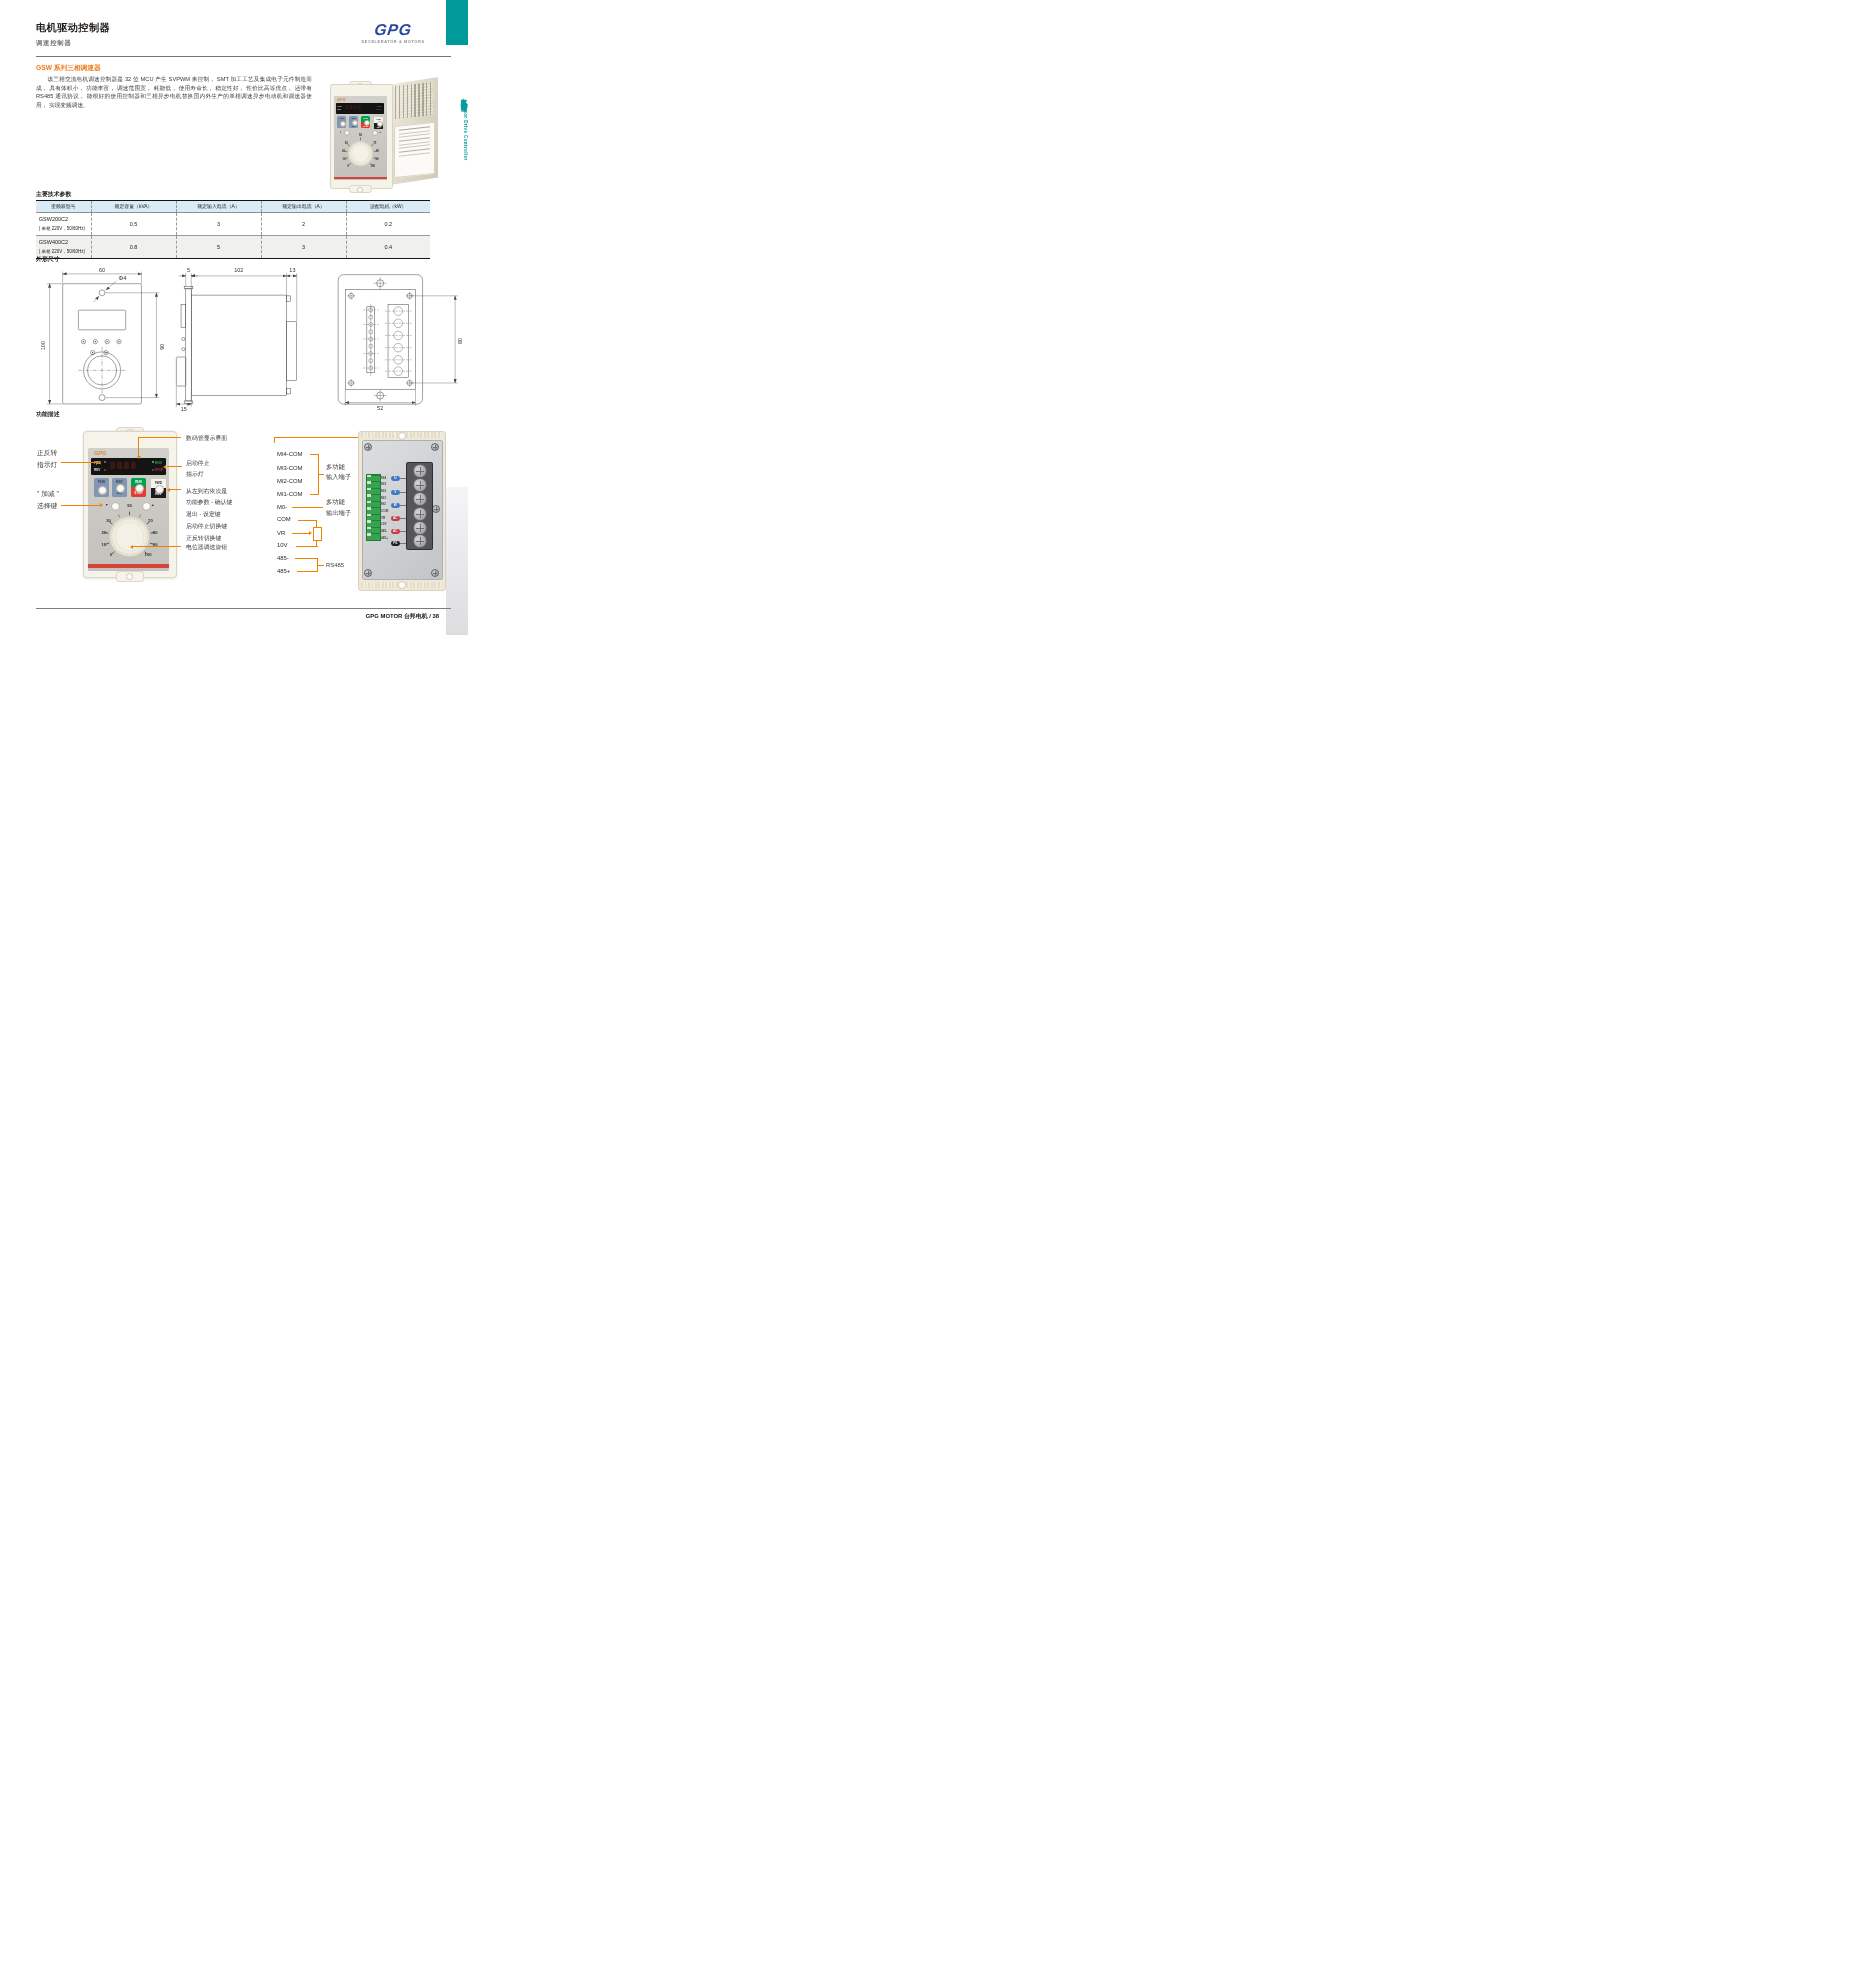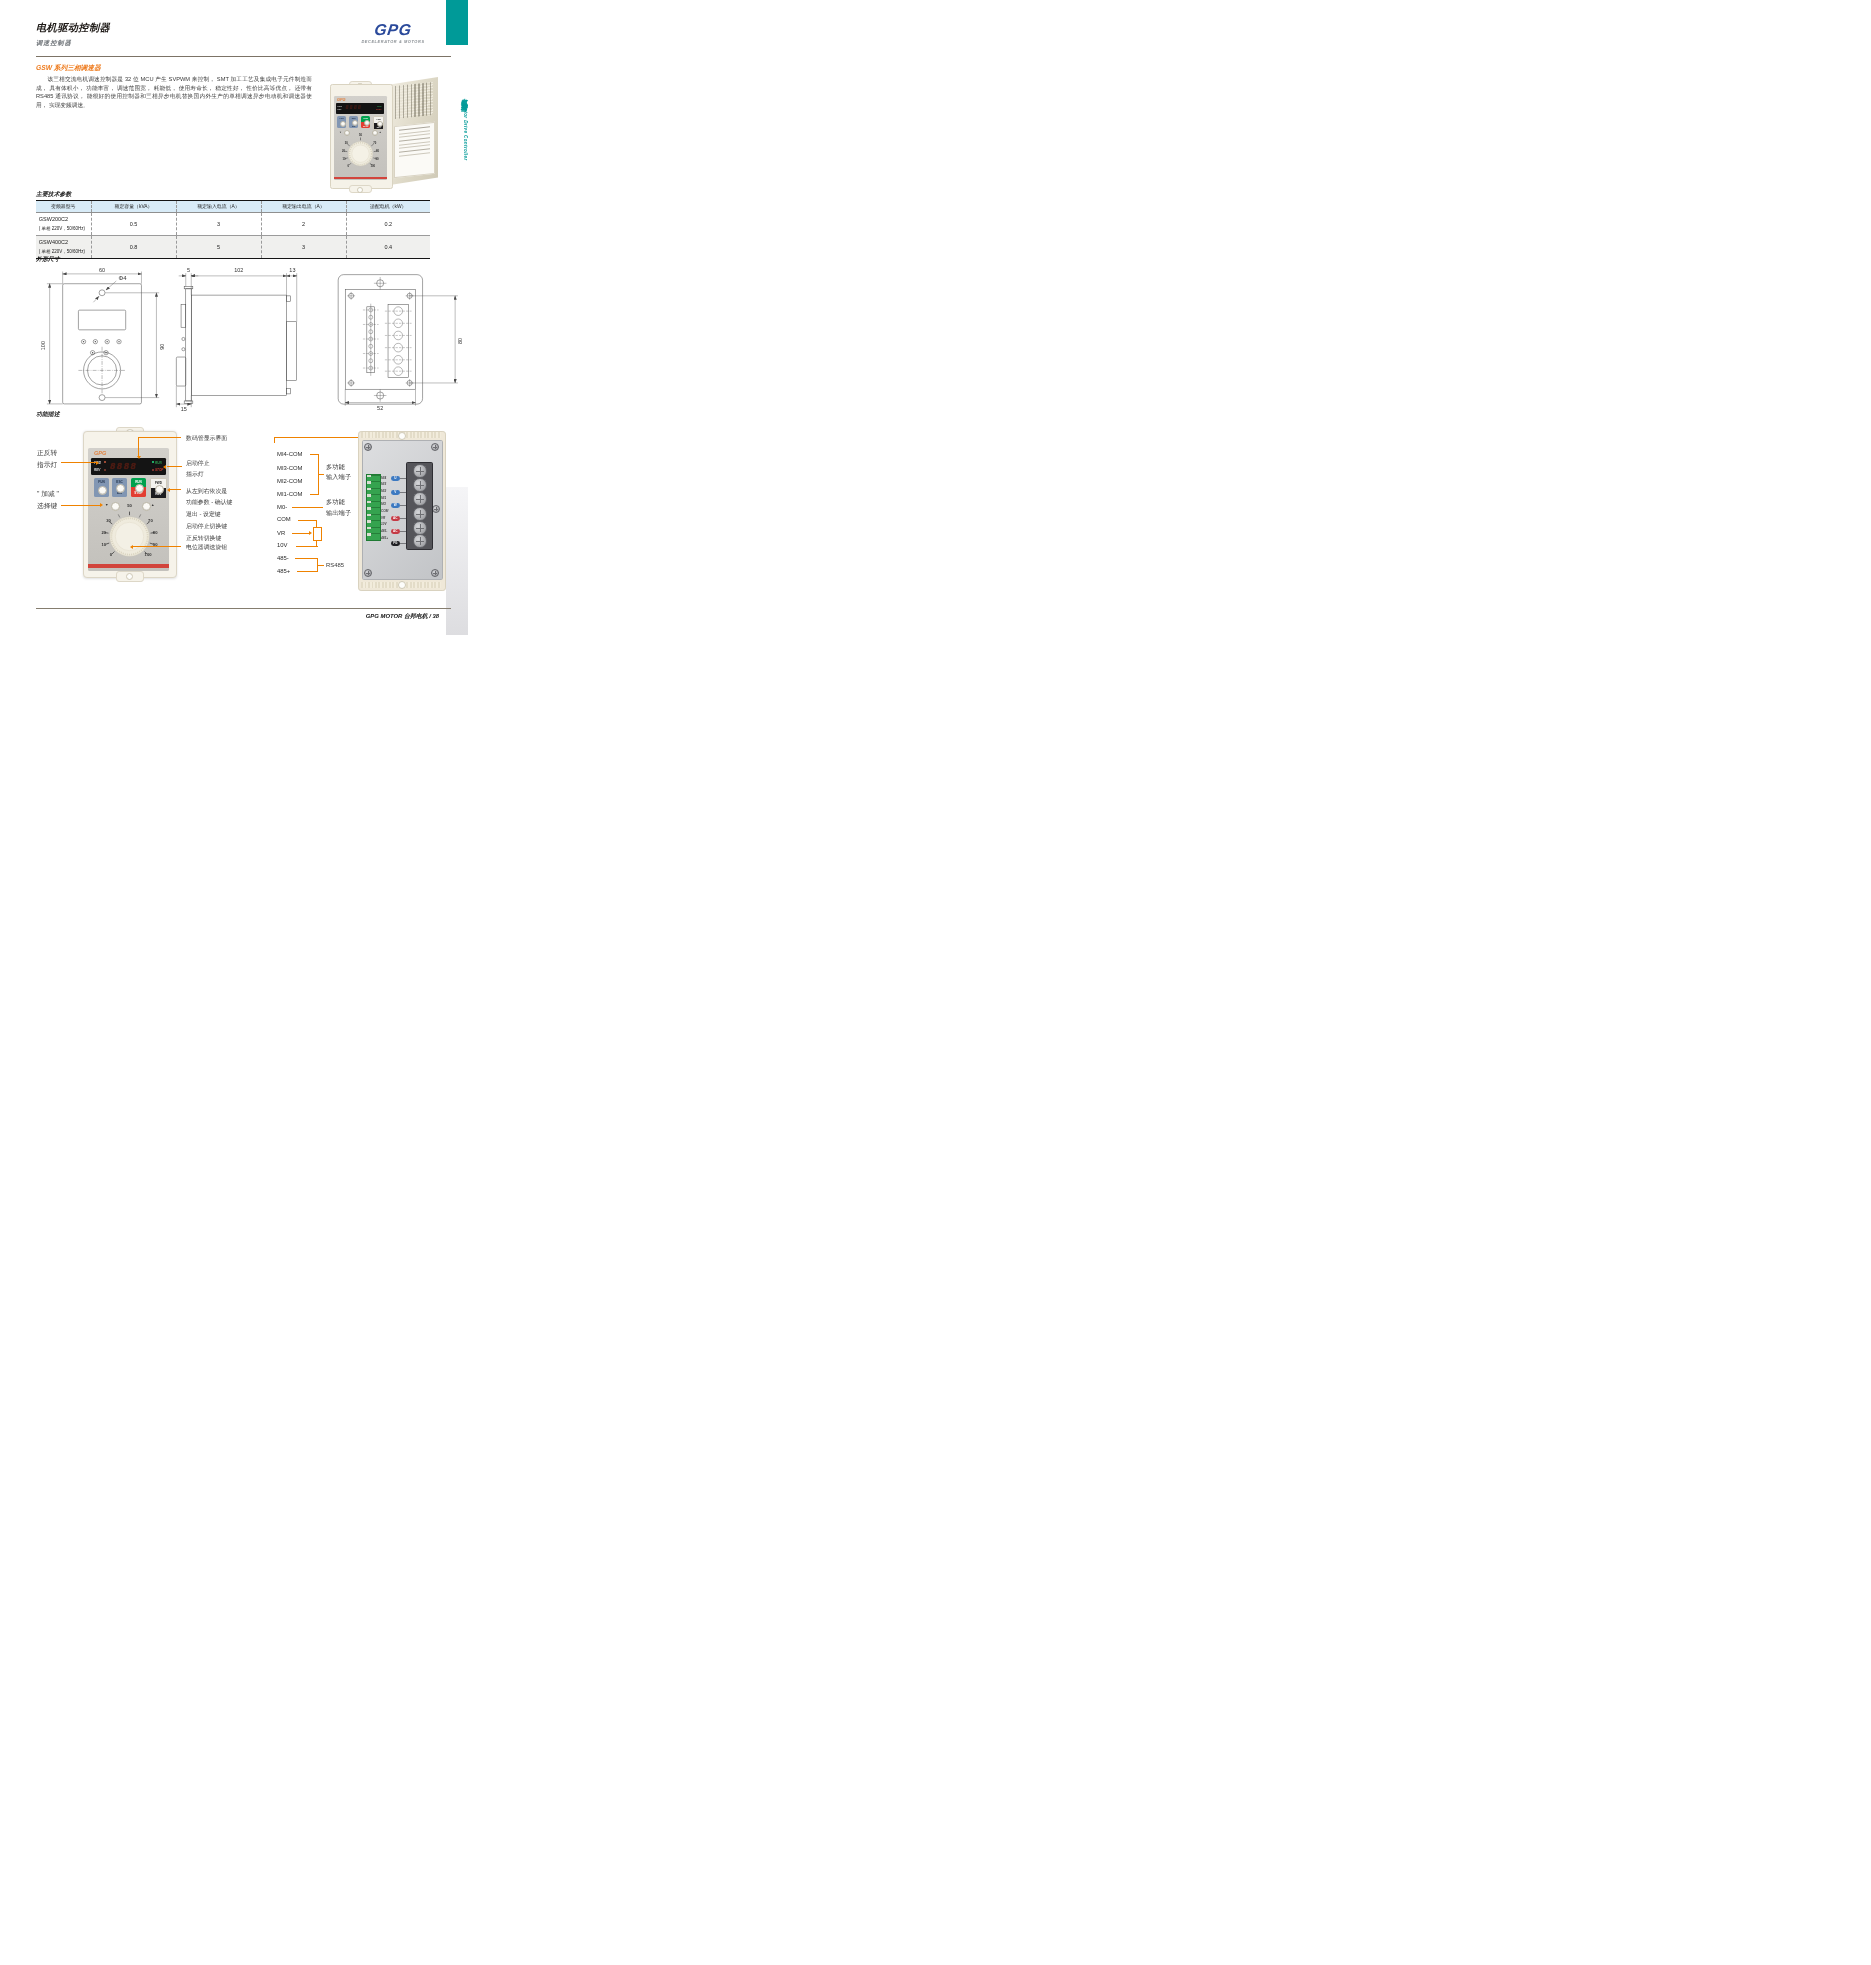--- a/index.html
+++ b/index.html
@@ -1,19 +1,19 @@
 <!DOCTYPE html>
 <html style="font-size:6.3px"><head>
 <meta charset="utf-8">
 <style>
   html,body{margin:0;padding:0;background:#fff;}
   .page{position:relative;width:468px;height:635px;background:#fff;overflow:hidden;
         font-family:"Liberation Sans","DejaVu Sans",sans-serif;}
   .t{position:absolute;white-space:nowrap;color:#2f2f2f;}
-  .b{font-weight:bold;font-style:italic;}
+  .b{font-weight:bold;}
   .ol{position:absolute;background:#ef8200;}
   .tri{position:absolute;width:0;height:0;}
   
   table.spec{position:absolute;left:36px;top:200px;width:392px;border-collapse:collapse;
              table-layout:fixed;border-top:1.2px solid #141414;border-bottom:1.2px solid #141414;}
   table.spec th{background:#d8ebf7;height:8.6px;font-size:4.9px;font-weight:normal;color:#222;
                 border-bottom:0.8px solid #8f8f8f;}
   table.spec td{height:20.4px;text-align:center;font-size:5.5px;color:#222;vertical-align:middle;}
   table.spec th+th, table.spec td+td{border-left:0.4px dashed #9a9a9a;}
   table.spec tr.r2 td{border-top:0.8px solid #9b9b9b;background:#f0f0ee;}

